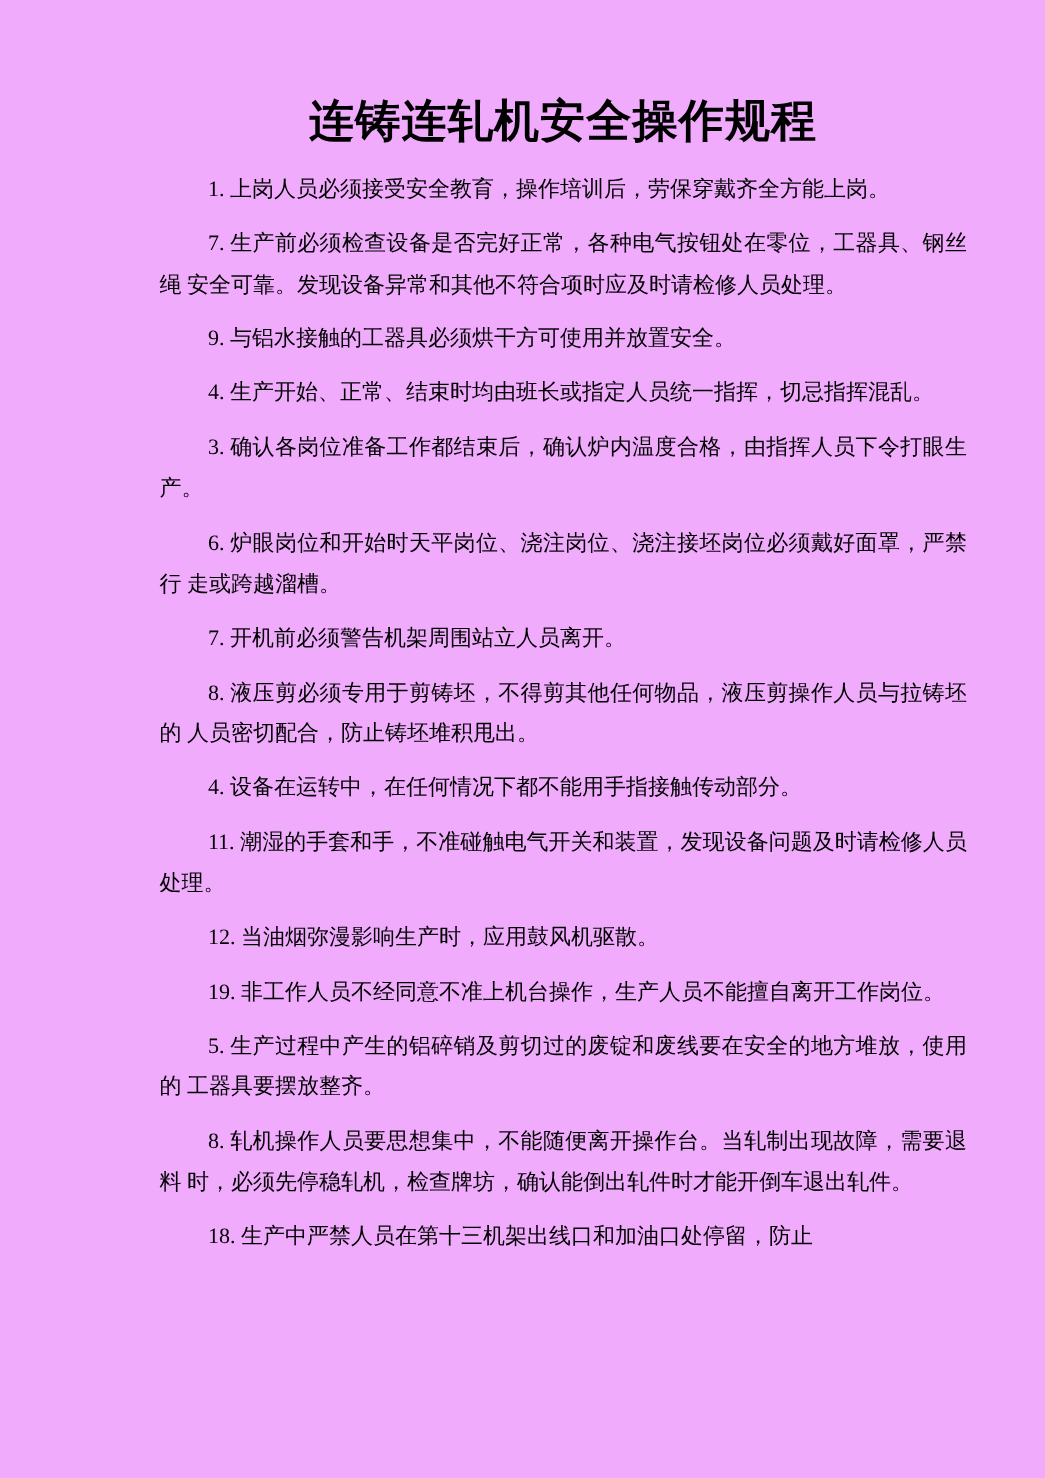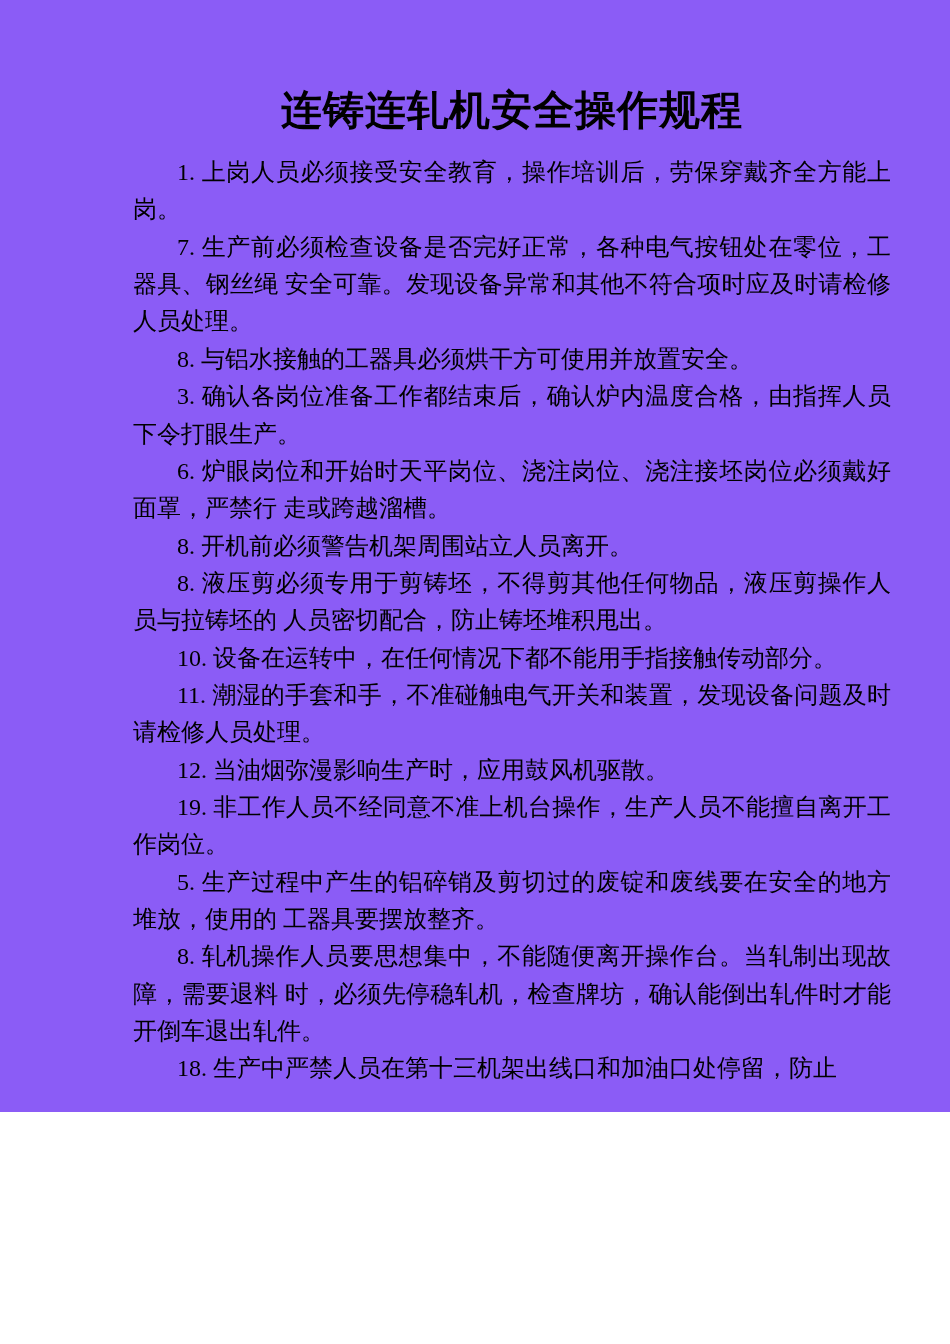--- a/index.html
+++ b/index.html
@@ -9,56 +9,57 @@
   body {
     width: 950px;
     height: 1344px;
     background: #ffffff;
     color: #000000;
     font-family: "Liberation Serif", "DejaVu Serif", serif;
   }
   .page {
     box-sizing: border-box;
     width: 950px;
-    height: 1112px;
+    height: 1344px;
     padding: 88px 59px 0 133px;
     overflow: hidden;
-    background: #8b5cf6;
+    background: #f0abfc;
   }
   .doc-title {
     font-size: 41px;
     font-weight: bold;
     text-align: center;
     line-height: 1.1;
     letter-spacing: 1px;
     margin: 0 0 21px 0;
   }
   .doc-body p {
-    margin: 0;
-    font-size: 24px;
+    margin: 12px;
+    font-size: 20px;
     line-height: 37.35px;
     text-align: justify;
     text-indent: 44px;
     word-break: normal;
   }
 </style>
 </head>
 <body>
 
 <div class="page">
   <h1 class="doc-title">连铸连轧机安全操作规程</h1>
   <div class="doc-body">
     <p>1. 上岗人员必须接受安全教育，操作培训后，劳保穿戴齐全方能上岗。</p>
     <p>7. 生产前必须检查设备是否完好正常，各种电气按钮处在零位，工器具、钢丝绳 安全可靠。发现设备异常和其他不符合项时应及时请检修人员处理。</p>
-    <p>8. 与铝水接触的工器具必须烘干方可使用并放置安全。</p>
+    <p>9. 与铝水接触的工器具必须烘干方可使用并放置安全。</p>
+    <p>4. 生产开始、正常、结束时均由班长或指定人员统一指挥，切忌指挥混乱。</p>
     <p>3. 确认各岗位准备工作都结束后，确认炉内温度合格，由指挥人员下令打眼生产。</p>
     <p>6. 炉眼岗位和开始时天平岗位、浇注岗位、浇注接坯岗位必须戴好面罩，严禁行 走或跨越溜槽。</p>
-    <p>8. 开机前必须警告机架周围站立人员离开。</p>
+    <p>7. 开机前必须警告机架周围站立人员离开。</p>
     <p>8. 液压剪必须专用于剪铸坯，不得剪其他任何物品，液压剪操作人员与拉铸坯的 人员密切配合，防止铸坯堆积甩出。</p>
-    <p>10. 设备在运转中，在任何情况下都不能用手指接触传动部分。</p>
+    <p>4. 设备在运转中，在任何情况下都不能用手指接触传动部分。</p>
     <p>11. 潮湿的手套和手，不准碰触电气开关和装置，发现设备问题及时请检修人员处理。</p>
     <p>12. 当油烟弥漫影响生产时，应用鼓风机驱散。</p>
     <p>19. 非工作人员不经同意不准上机台操作，生产人员不能擅自离开工作岗位。</p>
     <p>5. 生产过程中产生的铝碎销及剪切过的废锭和废线要在安全的地方堆放，使用的 工器具要摆放整齐。</p>
     <p>8. 轧机操作人员要思想集中，不能随便离开操作台。当轧制出现故障，需要退料 时，必须先停稳轧机，检查牌坊，确认能倒出轧件时才能开倒车退出轧件。</p>
     <p>18. 生产中严禁人员在第十三机架出线口和加油口处停留，防止</p>
   </div>
 </div>
 
 </body></html>

